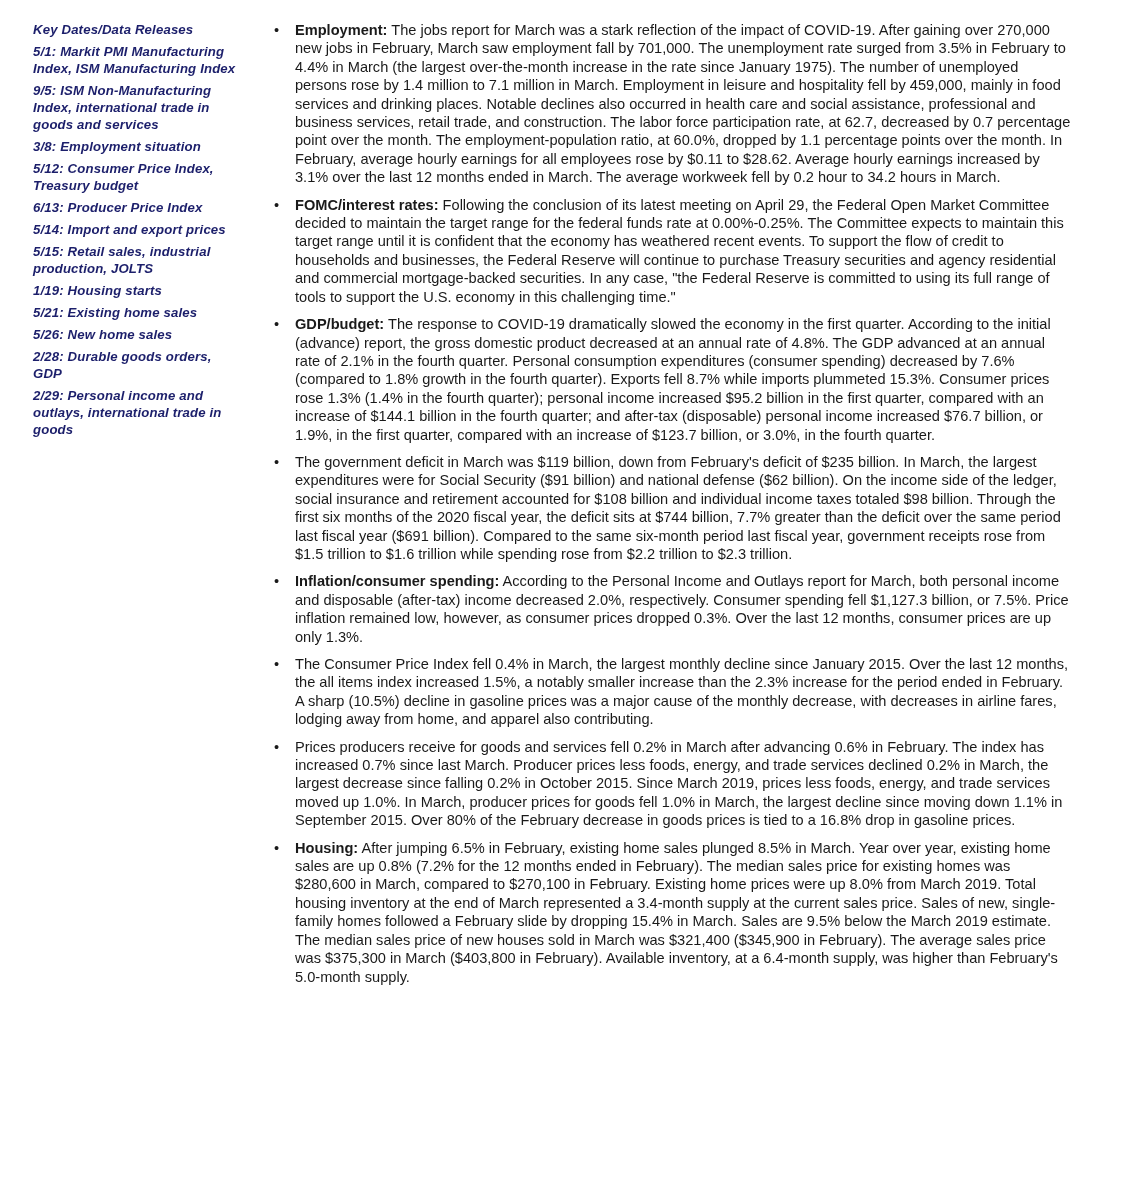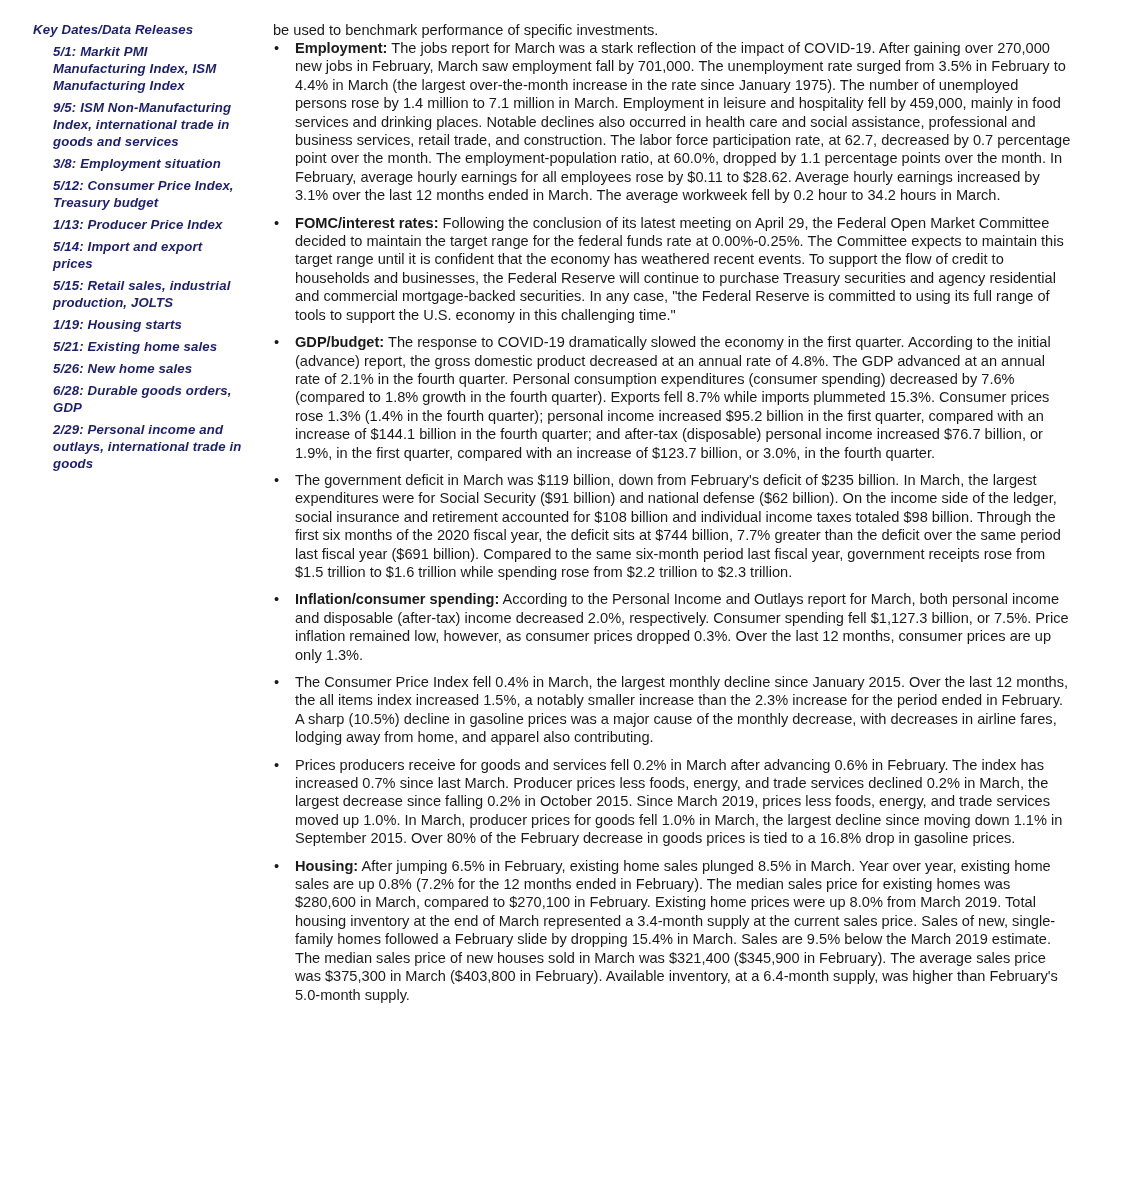--- a/index.html
+++ b/index.html
@@ -18,21 +18,21 @@
     width: 210px;
     font-family: "Liberation Sans", sans-serif;
     font-style: italic;
     font-weight: bold;
     font-size: 13.2px;
     line-height: 17px;
     color: #1c1f6b;
     letter-spacing: 0.15px;
   }
   .sidebar .sb-title { margin-bottom: 5px; }
-  .sidebar .sb-item { margin-bottom: 5px; margin-left: 20px; }
+  .sidebar .sb-item { margin-bottom: 5px; }
   .main {
     position: absolute;
     left: 273px;
     top: 21px;
     width: 800px;
   }
   .intro-line {
     font-size: 14.6px;
     line-height: 18px;
     color: #1a1a1a;
@@ -66,32 +66,31 @@
 </style>
 </head>
 <body>
 
 <div class="sidebar">
   <div class="sb-title">Key Dates/Data Releases</div>
   <div class="sb-item">5/1: Markit PMI Manufacturing Index, ISM Manufacturing Index</div>
   <div class="sb-item">9/5: ISM Non-Manufacturing Index, international trade in goods and services</div>
   <div class="sb-item">3/8: Employment situation</div>
   <div class="sb-item">5/12: Consumer Price Index, Treasury budget</div>
-  <div class="sb-item">1/13: Producer Price Index</div>
+  <div class="sb-item">6/13: Producer Price Index</div>
   <div class="sb-item">5/14: Import and export prices</div>
   <div class="sb-item">5/15: Retail sales, industrial production, JOLTS</div>
   <div class="sb-item">1/19: Housing starts</div>
   <div class="sb-item">5/21: Existing home sales</div>
   <div class="sb-item">5/26: New home sales</div>
-  <div class="sb-item">6/28: Durable goods orders, GDP</div>
+  <div class="sb-item">2/28: Durable goods orders, GDP</div>
   <div class="sb-item">2/29: Personal income and outlays, international trade in goods</div>
 </div>
 
 <div class="main">
-  <div class="intro-line">be used to benchmark performance of specific investments.</div>
   <ul class="reports">
     <li>
       <span class="bullet">•</span><span class="lead">Employment:</span><span> The jobs report for March was a stark reflection of the impact of COVID-19. After gaining over 270,000 new jobs in February, March saw employment fall by 701,000. The unemployment rate surged from 3.5% in February to 4.4% in March (the largest over-the-month increase in the rate since January 1975). The number of unemployed persons rose by 1.4 million to 7.1 million in March. Employment in leisure and hospitality fell by 459,000, mainly in food services and drinking places. Notable declines also occurred in health care and social assistance, professional and business services, retail trade, and construction. The labor force participation rate, at 62.7, decreased by 0.7 percentage point over the month. The employment-population ratio, at 60.0%, dropped by 1.1 percentage points over the month. In February, average hourly earnings for all employees rose by $0.11 to $28.62. Average hourly earnings increased by 3.1% over the last 12 months ended in March. The average workweek fell by 0.2 hour to 34.2 hours in March.</span>
     </li>
     <li>
       <span class="bullet">•</span><span class="lead">FOMC/interest rates:</span><span> Following the conclusion of its latest meeting on April 29, the Federal Open Market Committee decided to maintain the target range for the federal funds rate at 0.00%-0.25%. The Committee expects to maintain this target range until it is confident that the economy has weathered recent events. To support the flow of credit to households and businesses, the Federal Reserve will continue to purchase Treasury securities and agency residential and commercial mortgage-backed securities. In any case, "the Federal Reserve is committed to using its full range of tools to support the U.S. economy in this challenging time."</span>
     </li>
     <li>
       <span class="bullet">•</span><span class="lead">GDP/budget:</span><span> The response to COVID-19 dramatically slowed the economy in the first quarter. According to the initial (advance) report, the gross domestic product decreased at an annual rate of 4.8%. The GDP advanced at an annual rate of 2.1% in the fourth quarter. Personal consumption expenditures (consumer spending) decreased by 7.6% (compared to 1.8% growth in the fourth quarter). Exports fell 8.7% while imports plummeted 15.3%. Consumer prices rose 1.3% (1.4% in the fourth quarter); personal income increased $95.2 billion in the first quarter, compared with an increase of $144.1 billion in the fourth quarter; and after-tax (disposable) personal income increased $76.7 billion, or 1.9%, in the first quarter, compared with an increase of $123.7 billion, or 3.0%, in the fourth quarter.</span>
     </li>

